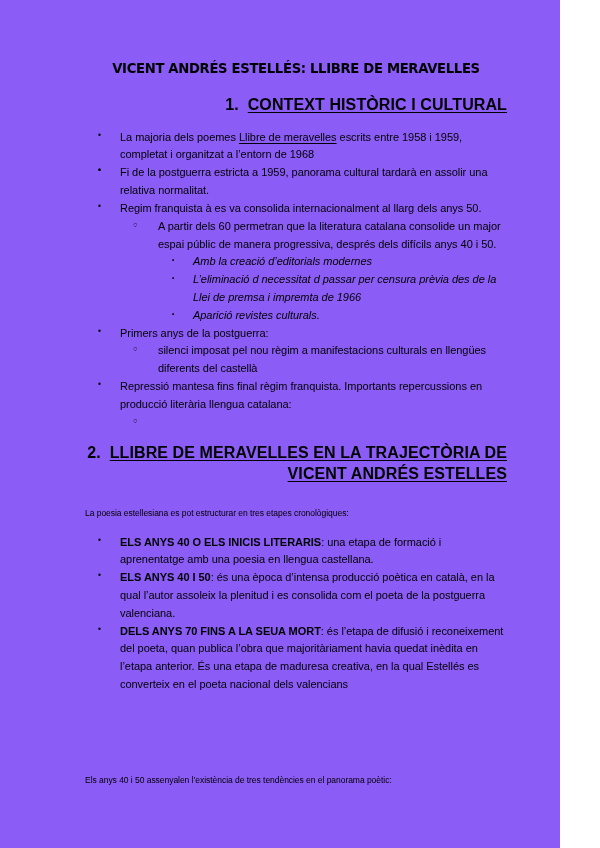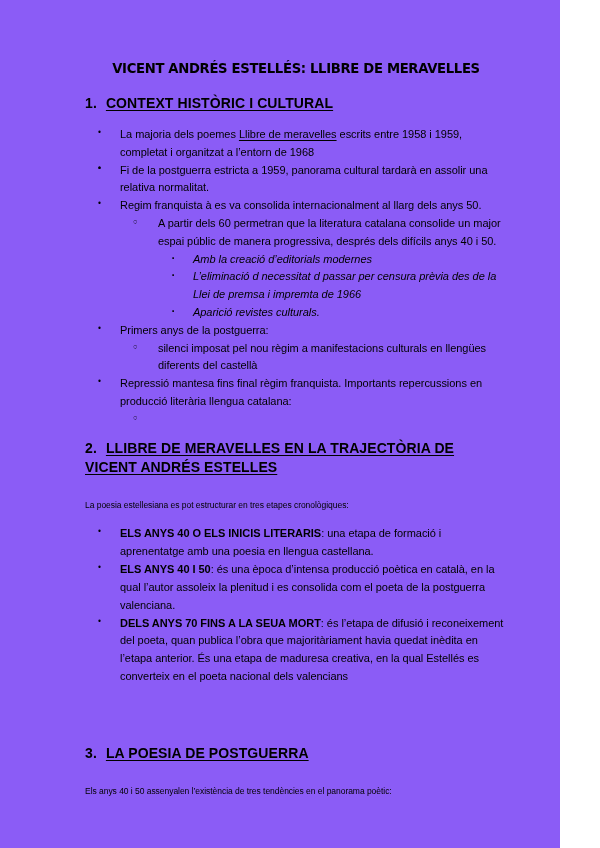--- a/index.html
+++ b/index.html
@@ -40,22 +40,22 @@
     letter-spacing: -0.35px;
     transform: scaleX(0.93);
     transform-origin: center;
     line-height: 1.2;
     margin: 0 0 17px 0;
     white-space: nowrap;
   }
 
   
   .section-heading {
-    text-align: left;
-    font-size: 14px;
+    text-align: right;
+    font-size: 16px;
     font-weight: bold;
     line-height: 1.35;
     margin: 0;
     letter-spacing: 0.1px;
   }
   .section-heading .num {
     font-weight: bold;
     text-decoration: none;
     margin-right: 9px;
   }
@@ -227,22 +227,19 @@
       <li>
         <span class="bullet"></span><span class="b">ELS ANYS 40 I 50</span><span>: és una època d’intensa producció poètica en català, en la qual l’autor assoleix la plenitud i es consolida com el poeta de la postguerra valenciana.</span>
       </li>
       <li>
         <span class="bullet"></span><span class="b">DELS ANYS 70 FINS A LA SEUA MORT</span><span>: és l’etapa de difusió i reconeixement del poeta, quan publica l’obra que majoritàriament havia quedat inèdita en l’etapa anterior. És una etapa de maduresa creativa, en la qual Estellés es converteix en el poeta nacional dels valencians</span>
       </li>
     </ul>
 
     <div class="spacer-58"></div>
 
-    <div class="section-heading">
-      <span class="num">3.</span><span class="htext">LA POESIA DE POSTGUERRA</span>
-    </div>
 
     <div class="spacer-22"></div>
 
     <p class="para">Els anys 40 i 50 assenyalen l’existència de tres tendències en el panorama poètic:</p>
 
   </div>
 </div>
 
 </body></html>

